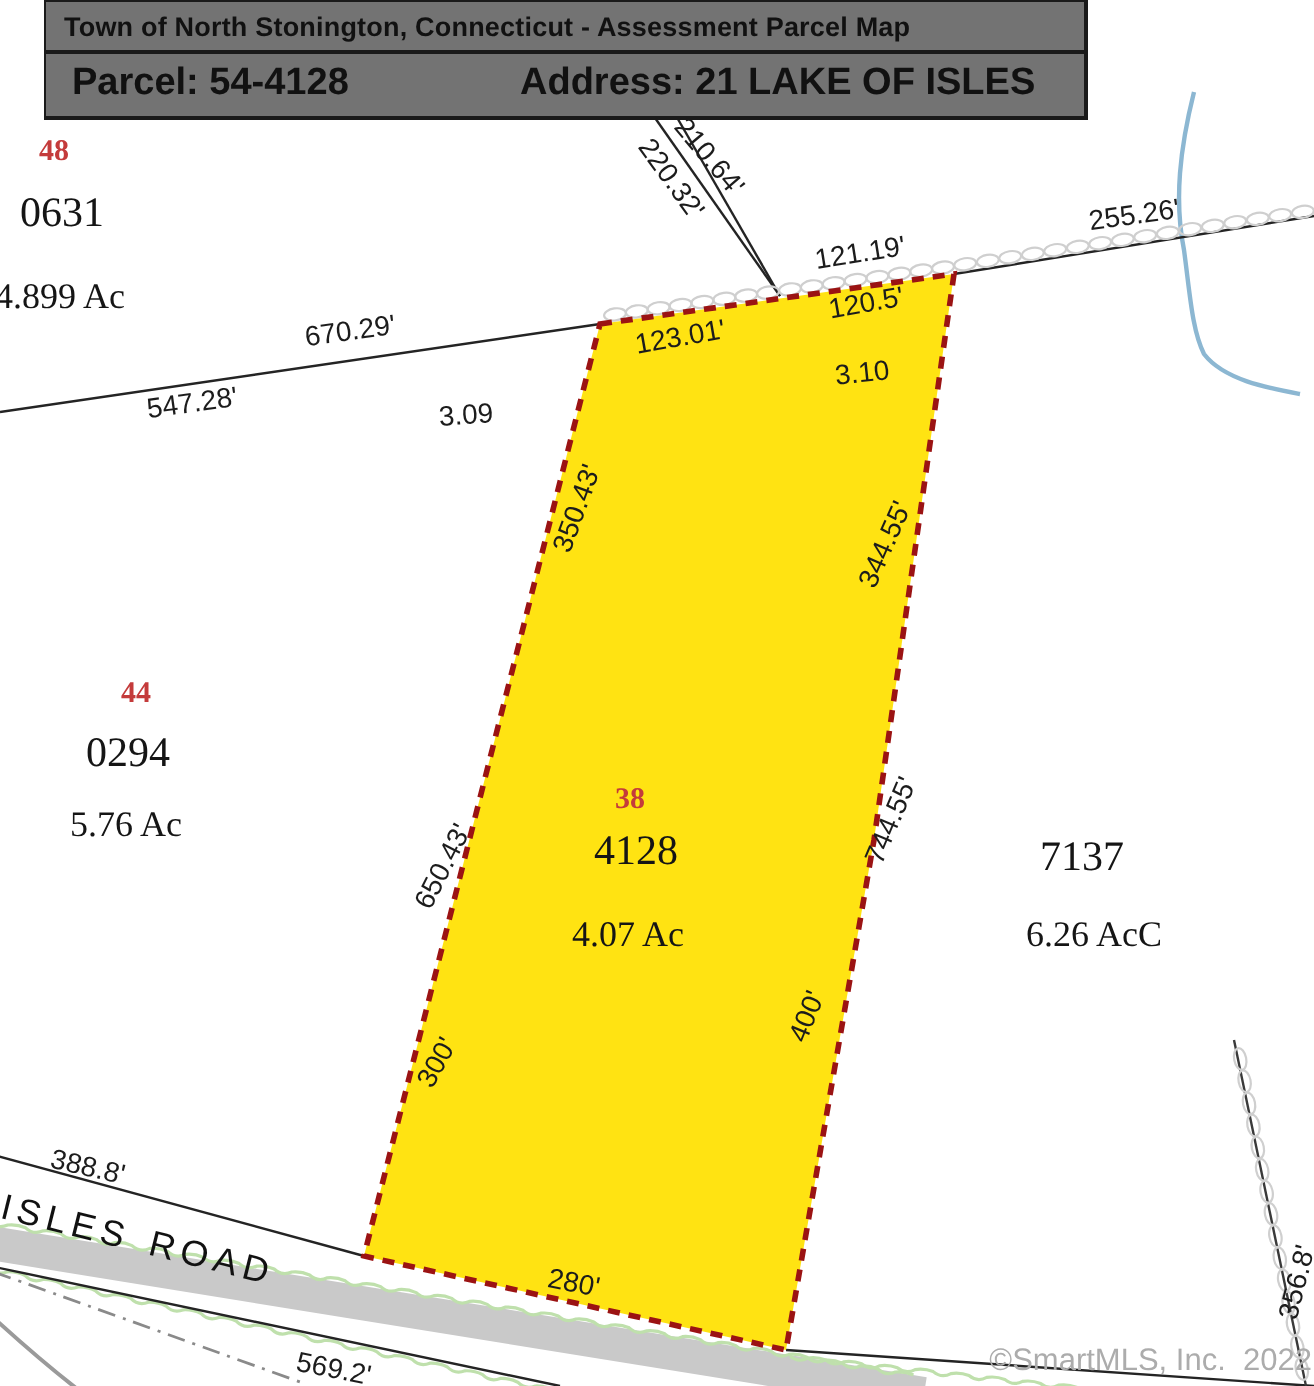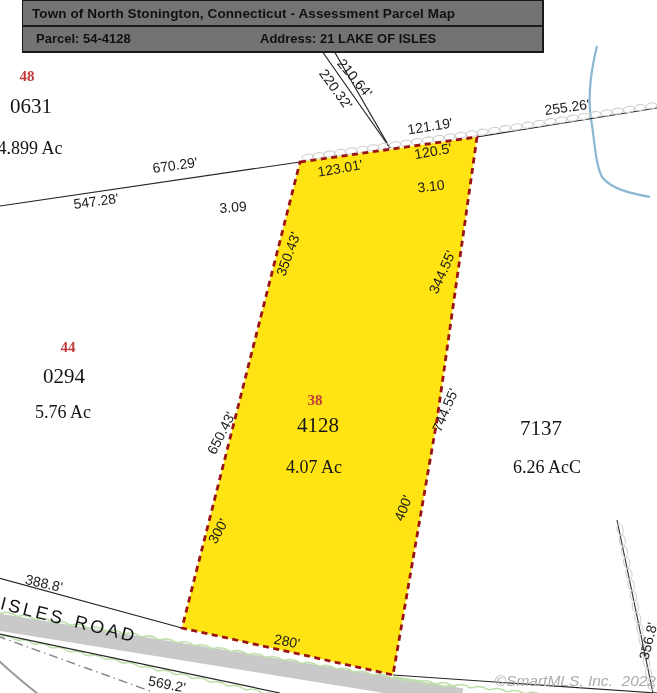--- a/index.html
+++ b/index.html
@@ -9,21 +9,21 @@
   }
   
   .title-block {
     position:absolute; left:0; top:0; width:519px; z-index:10;
     background:#737373; border:2px solid #1a1a1a; border-top-width:1px; border-left-width:1px;margin-left:22px;
   }
   .title-row {
     padding:5px 10px 4px 9px; font-weight:bold; font-size:13.5px; color:#111;
     border-bottom:2px solid #1a1a1a; letter-spacing:0.1px; white-space:nowrap;
   }
-  .info-row { display:flex; padding:4px 10px 5px 13px; font-weight:bold; font-size:13px; color:#111; }
+  .info-row { display:flex; padding:4px 10px 5px 13px; font-weight:bold; font-size:19px; color:#111; }
   .info-cell-parcel { width:224px; white-space:nowrap; }
   .info-cell-address { white-space:nowrap; }
   
   #map-svg { position:absolute; left:0; top:0; z-index:1; }
   .thin-line  { fill:none; stroke:#242424; stroke-width:1.2; }
   .stream     { fill:none; stroke:var(--stream,#8CB7D2); stroke-width:2.2; }
   .road-band  { fill:none; stroke:var(--road-fill,#C9C9C9); stroke-width:17; }
   .squiggle   { fill:none; stroke:var(--vegetation,#BFE0AC); stroke-width:1.6; }
   .chain ellipse { fill:none; stroke:#cfcfcf; stroke-width:1.1; }
   .dashdot    { fill:none; stroke:#8a8a8a; stroke-width:1.4; stroke-dasharray:9 4 1.5 4; }
@@ -39,21 +39,20 @@
   text.dimension  { font-family:"Liberation Sans", sans-serif; font-size:14px; }
   text.road-name  { font-family:"Liberation Sans", sans-serif; font-size:18px; letter-spacing:3px; fill:#111; }
   text.lot-number { font-family:"Liberation Serif", serif; font-size:15px; font-weight:bold; fill:var(--lot-number,#C43B3B); }
   text.parcel-id  { font-family:"Liberation Serif", serif; font-size:21px; fill:#151515; }
   text.acreage    { font-family:"Liberation Serif", serif; font-size:18px; fill:#151515; }
   
   .watermark {
     position:absolute; right:1px; bottom:3px; z-index:9;
     color:var(--watermark,#ACACAC); font-size:15.5px; white-space:pre;
     font-family:"Liberation Sans", sans-serif;
-    font-style:italic;
   }
 </style>
 </head>
 <body>
 
 <div class="canvas">
 
   <svg id="map-svg" width="657" height="693" viewBox="0 0 657 693">
 
     <path class="stream" d="M597,46 C590,74 587,100 592,125 C595,147 596,165 602,177 C612,190 634,194 650,197"></path>

